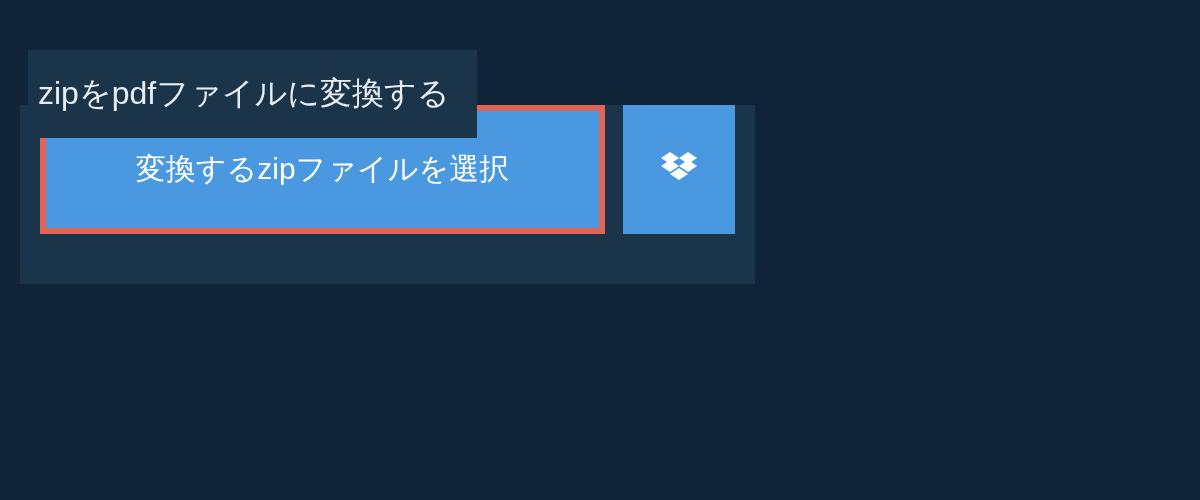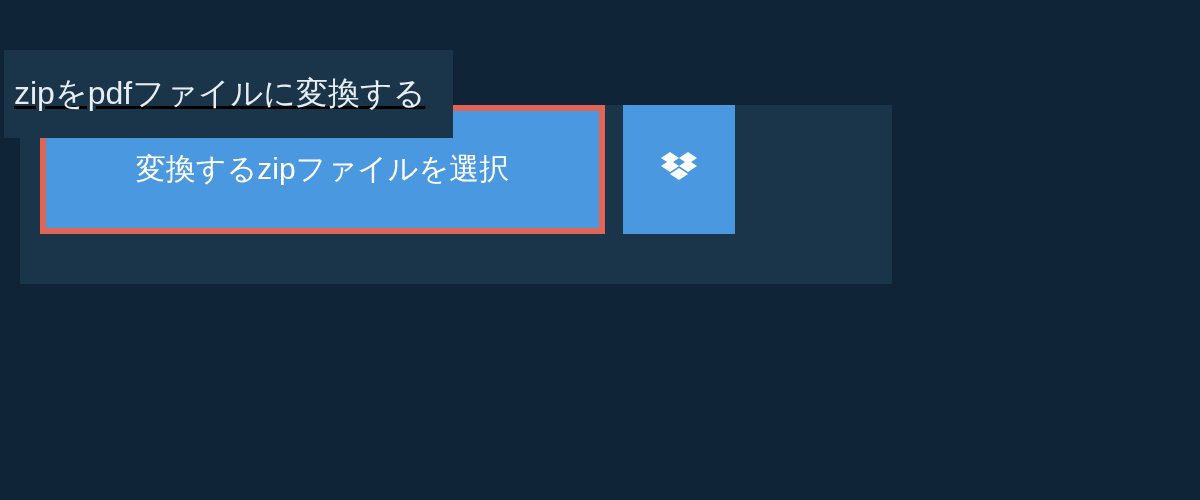--- a/index.html
+++ b/index.html
@@ -11,31 +11,30 @@
       width: 1200px;
       height: 500px;
       background-color: #0f2436;
       font-family: Arial, "Hiragino Sans", "Hiragino Kaku Gothic ProN", Meiryo, sans-serif;
       overflow: hidden;
     }
     .panel {
       background-color: #1a344a;
       margin-top: 50px;
       margin-left: 20px;
-      width: 872px;
+      width: 735px;
       padding-bottom: 50px;
     }
     .title-box {
       position: absolute;
       top: 50px;
-      left: 4px;
+      left: 28px;
       background-color: #1a344a;
       padding: 22px 28px 22px 10px;
       display: inline-block;
-      text-decoration: underline;
     }
     .title {
       color: #e8edf2;
       font-size: 32px;
       font-weight: normal;
     }
     .button-row {
       display: flex;
       margin-top: 105px;
       margin-left: 20px;

